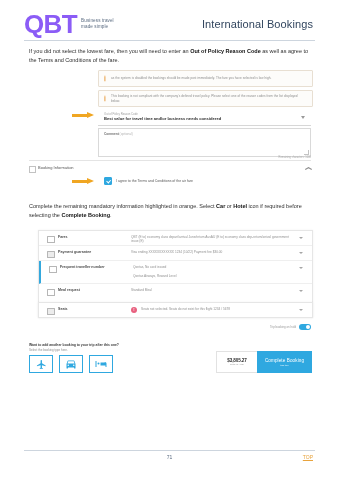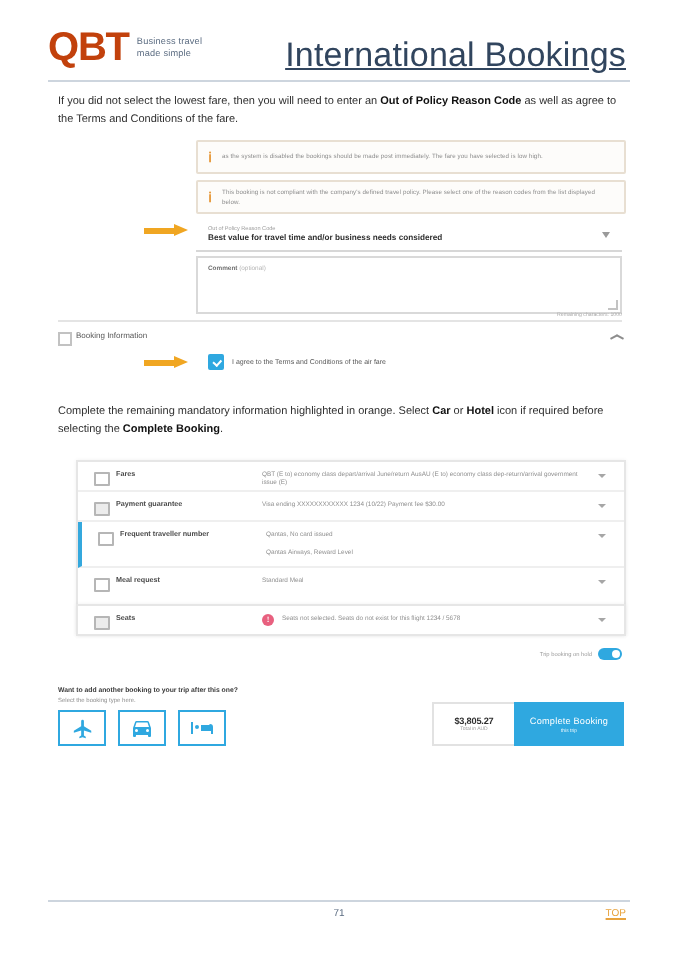--- a/index.html
+++ b/index.html
@@ -9,31 +9,31 @@
     font-family:"Liberation Sans", sans-serif;
     color:#3b3b3b;
     overflow:hidden;
   }
   .page{position:relative;width:339px;height:480px;}
 
   
   .header{position:absolute;left:0;top:0;width:339px;height:42px;}
   .logo{position:absolute;left:24px;top:14px;display:flex;align-items:flex-start;}
   .logo-mark{
-    font-size:20px;font-weight:bold;letter-spacing:-0.6px;
-    color:#c2410c;line-height:20px;font-family:"Liberation Sans", sans-serif;text-align:right;
+    font-size:26px;font-weight:bold;letter-spacing:-0.6px;
+    color:#8b5cf6;line-height:20px;font-family:"Liberation Sans", sans-serif;text-align:right;
   }
   .logo-tag{
     margin-left:4px;margin-top:4px;
     font-size:4.6px;line-height:6px;color:#5a6b80;letter-spacing:.1px;
   }
   .logo-tag span{display:block;}
   .header-title{
     position:absolute;right:26px;top:18px;
-    font-size:17px;color:#31455e;letter-spacing:.1px;text-decoration:underline;
+    font-size:11px;color:#31455e;letter-spacing:.1px;
   }
   .header-rule{
     position:absolute;left:24px;top:40px;width:291px;height:1px;background:#cdd5de;
   }
 
   
   .para{
     position:absolute;font-size:5.5px;line-height:9px;color:#2f2f2f;
   }
   .para b{font-weight:bold;color:#111;}

